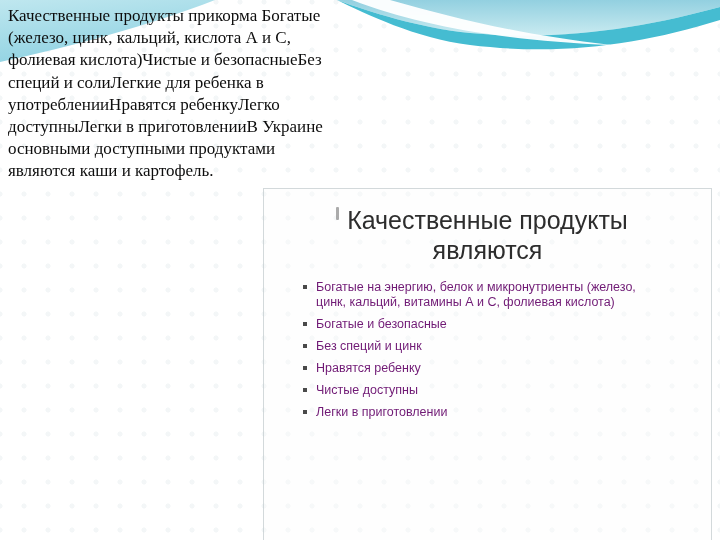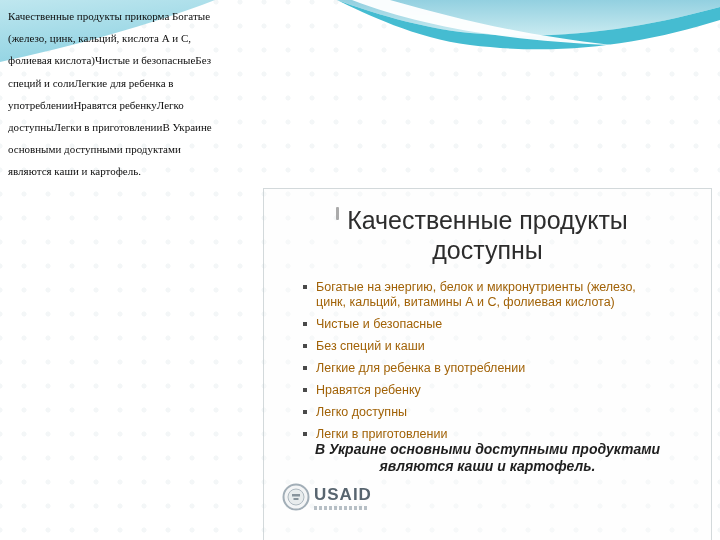--- a/index.html
+++ b/index.html
@@ -8,41 +8,41 @@
     font-family:"Liberation Sans",sans-serif;
     background-color:#ffffff;
     background-image:radial-gradient(rgba(140,170,180,0.10) 2.5px, transparent 2.6px);
     background-size:24px 24px;background-position:12px 14px;
   }
   .swoosh{position:absolute;left:0;top:0;width:720px;height:140px;display:block;}
   
   .intro{
     position:absolute;left:8px;top:5px;width:352px;
     font-family:"Liberation Serif",serif;
-    font-size:11px;line-height:22.2px;color:#0d0d0d;
+    font-size:17px;line-height:22.2px;color:#0d0d0d;
   }
   .intro .ln{white-space:nowrap;}
   
   .artifact{position:absolute;left:336px;top:207px;width:3px;height:13px;background:#4a4a4a;opacity:.7;border-radius:1px;}
   
   .slide{
     position:absolute;left:263px;top:188px;width:449px;height:352px;
     box-sizing:border-box;
     border:1px solid rgba(160,172,178,.45);border-bottom:0;
     background:rgba(252,252,252,.35);
   }
   .slide-title{
     margin:16px auto 0 auto;max-width:310px;
     font-size:25px;line-height:30px;font-weight:400;
     color:#2d2d2d;text-align:center;
   }
   .bullets{list-style:none;margin:15px 0 0 36px;padding:0;}
   .bullets li{
     position:relative;width:322px;padding-left:16px;box-sizing:content-box;
-    font-size:12.5px;line-height:14.5px;color:#a16207;margin-bottom:7.5px;
+    font-size:12.5px;line-height:14.5px;color:#701a75;margin-bottom:7.5px;
   }
   .bullets .mark{
     position:absolute;left:3px;top:5px;width:4px;height:4px;background:#4a4a4a;
   }
   .statement{
     position:absolute;left:0;right:0;top:252px;margin:0 auto;max-width:365px;
     font-size:14px;line-height:16.5px;font-weight:bold;font-style:italic;
     color:#1f1f1f;text-align:center;
   }
   .logo{position:absolute;left:18px;top:294px;display:flex;align-items:flex-start;}
@@ -83,60 +83,46 @@
   <div class="ln">специй и солиЛегкие для ребенка в</div>
   <div class="ln">употребленииНравятся ребенкуЛегко</div>
   <div class="ln">доступныЛегки в приготовленииВ Украине</div>
   <div class="ln">основными доступными продуктами</div>
   <div class="ln">являются каши и картофель.</div>
 </div>
 
 <div class="artifact"></div>
 
 <div class="slide">
-  <h1 class="slide-title">Качественные продукты доступны</h1>
+  <h1 class="slide-title">Качественные продукты являются</h1>
 
   <ul class="bullets">
     <li>
       <span class="mark"></span>
       <span>Богатые на энергию, белок и микронутриенты (железо, цинк, кальций, витамины А и С, фолиевая кислота)</span>
     </li>
     <li>
       <span class="mark"></span>
-      <span>Чистые и безопасные</span>
+      <span>Богатые и безопасные</span>
     </li>
     <li>
       <span class="mark"></span>
-      <span>Без специй и каши</span>
+      <span>Без специй и цинк</span>
     </li>
     <li>
       <span class="mark"></span>
-      <span>Легкие для ребенка в употреблении</span>
     </li>
     <li>
       <span class="mark"></span>
       <span>Нравятся ребенку</span>
     </li>
     <li>
       <span class="mark"></span>
-      <span>Легко доступны</span>
+      <span>Чистые доступны</span>
     </li>
     <li>
       <span class="mark"></span>
       <span>Легки в приготовлении</span>
     </li>
   </ul>
 
-  <div class="statement">В Украине основными доступными продуктами являются каши и картофель.</div>
 
-  <div class="logo">
-    <svg class="seal" viewBox="0 0 28 28" xmlns="http://www.w3.org/2000/svg" aria-hidden="true">
-      <circle cx="14" cy="14" r="12.5" fill="#f2f4f5" stroke="#8c9ba6" stroke-width="2"></circle>
-      <circle cx="14" cy="14" r="8" fill="#e3e8ea" stroke="#9aa7b0" stroke-width="1"></circle>
-      <rect x="10" y="11" width="8" height="2.5" fill="#6b7a84"></rect>
-      <rect x="11.5" y="15" width="5" height="2" fill="#6b7a84"></rect>
-    </svg>
-    <span class="word-wrap">
-      <span class="usaid-word">USAID</span>
-      <span class="usaid-tagline"></span>
-    </span>
-  </div>
 </div>
 
 </body></html>

